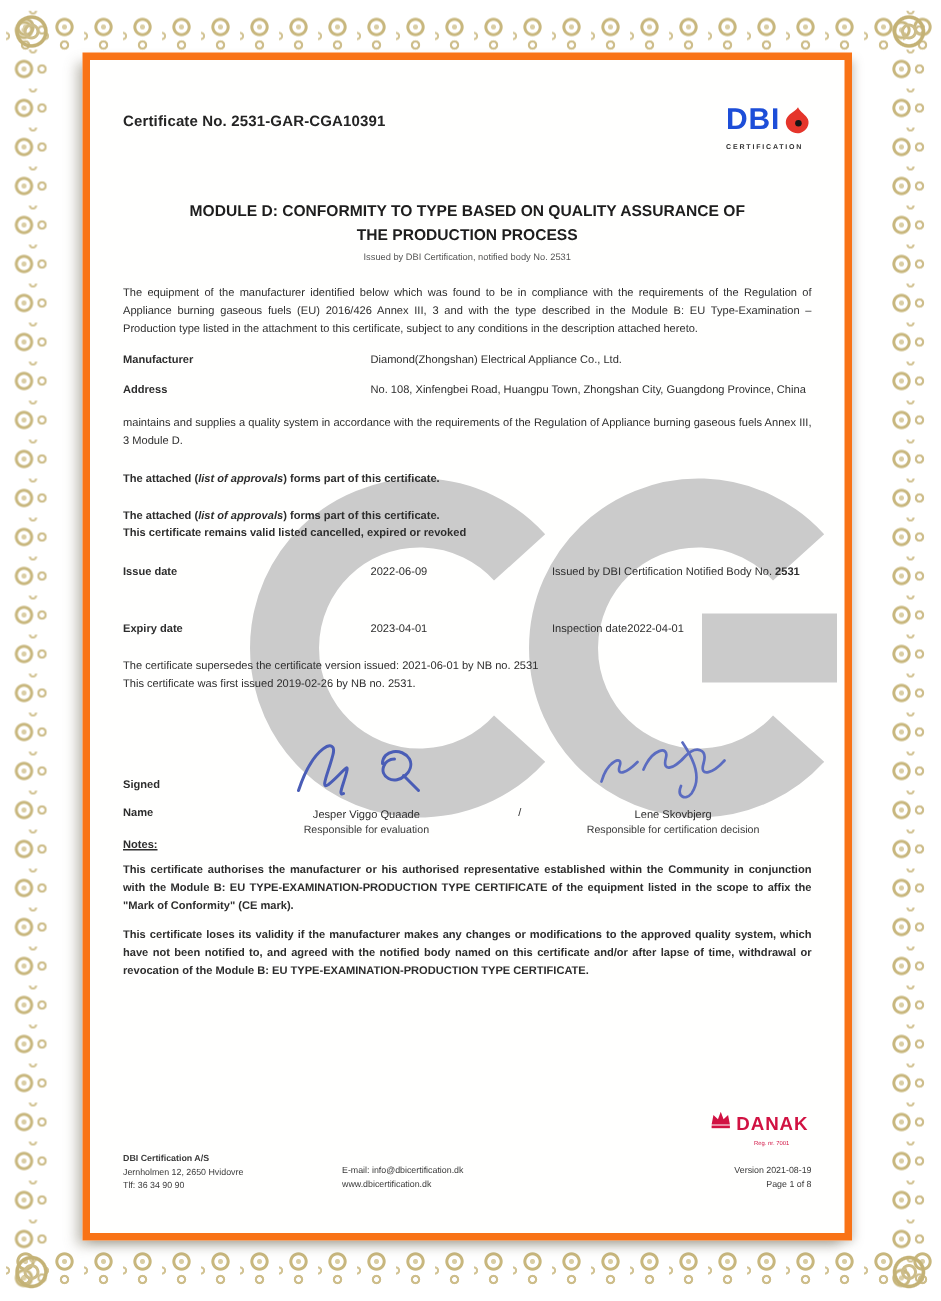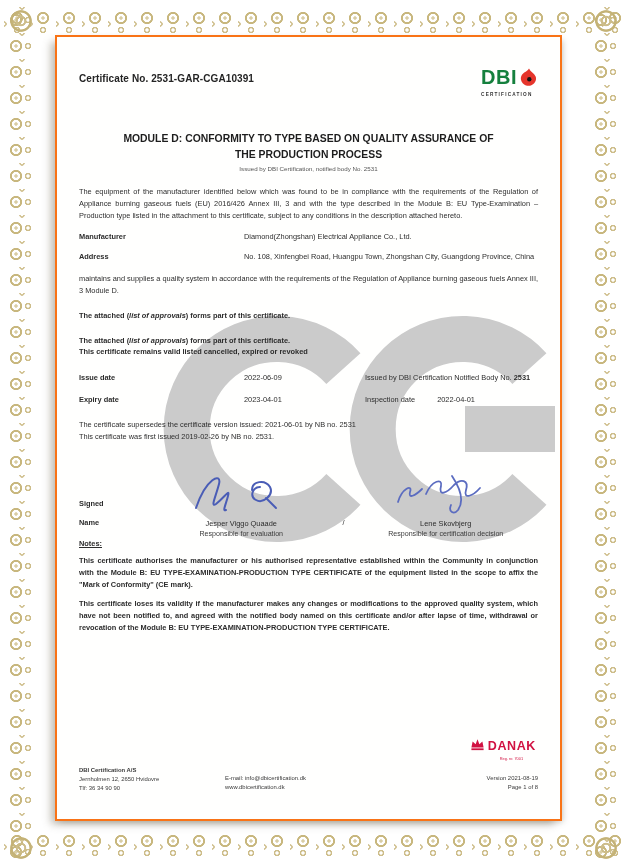--- a/index.html
+++ b/index.html
@@ -35,47 +35,47 @@
     background-image:
       radial-gradient(circle at 17px 17px, rgba(0,0,0,0) 8px, #c4b276 8.8px, #c4b276 10.4px, rgba(0,0,0,0) 11.2px),
       radial-gradient(circle at 17px 17px, rgba(0,0,0,0) 3px, #cdbd8a 3.6px, #cdbd8a 5px, rgba(0,0,0,0) 5.6px);
   }
   .c-tl{top:4px;left:4px;} .c-tr{top:4px;right:4px;}
   .c-bl{bottom:2px;left:4px;} .c-br{bottom:2px;right:4px;}
 
   
   .sheet{
     position:absolute;left:55px;top:35px;width:503px;height:782px;
-    border:2px solid #f97316;background:#fffffe;z-index:1;overflow:hidden;
+    border:5px solid #f97316;background:#fffffe;z-index:1;overflow:hidden;
     box-shadow:-6px 5px 8px -2px rgba(110,104,84,.45), 3px 3px 6px -2px rgba(110,104,84,.35);
   }
   .watermark{position:absolute;left:0;top:0;z-index:0;pointer-events:none;}
   .content{position:relative;z-index:1;height:100%;box-sizing:border-box;padding:0 22px;
     font-size:7.4px;color:#2d2d2d;}
 
   .header{display:flex;justify-content:space-between;align-items:flex-start;padding-top:36px;}
   .cert-no{font-size:10px;font-weight:700;color:#242424;letter-spacing:.1px;}
   .dbi-logo{margin-top:-5px;}
   .dbi-row{display:flex;align-items:flex-start;gap:3px;}
-  .dbi-text{font-size:20px;font-weight:700;color:#15803d;line-height:.9;letter-spacing:.5px;}
+  .dbi-text{font-size:20px;font-weight:700;color:#1d4ed8;line-height:.9;letter-spacing:.5px;}
   .dbi-sub{font-size:4.7px;font-weight:700;letter-spacing:1.2px;color:#333;margin-top:2px;}
 
   .title{margin:34px auto 0;text-align:center;font-weight:700;font-size:10.4px;line-height:1.55;color:#1d1d1d;}
   .title span{display:block;}
   .subtitle{text-align:center;font-size:6.2px;color:#555;margin-top:2px;}
 
   .para{margin-top:14px;line-height:1.58;text-align:justify;}
   .kv{display:grid;grid-template-columns:165px 1fr;margin-top:11px;}
   .kv .k{font-weight:700;}
   .attached{margin-top:13px;font-weight:700;line-height:1.6;}
   .attached .it{font-style:italic;}
   .dates{display:grid;grid-template-columns:165px 121px auto;margin-top:15px;white-space:nowrap;align-items:baseline;}
   .dates .k{font-weight:700;}
   .dates-row2{margin-top:13px;}
-  .insp{display:inline-flex;gap:22px;}
+  .insp{display:inline-flex;margin-top:16px;}
   .bold{font-weight:700;}
   .supersedes{margin-top:15px;line-height:1.65;}
 
   .sig-row{display:flex;align-items:flex-end;margin-top:24px;}
   .sig-label{width:70px;font-weight:700;padding-bottom:8px;}
   .sig-col{flex:1;display:flex;justify-content:center;}
   .sig-sep{width:20px;}
   .name-row{display:flex;margin-top:2px;}
   .name-label{width:70px;font-weight:700;}
   .name-col{flex:1;text-align:center;line-height:1.5;}

